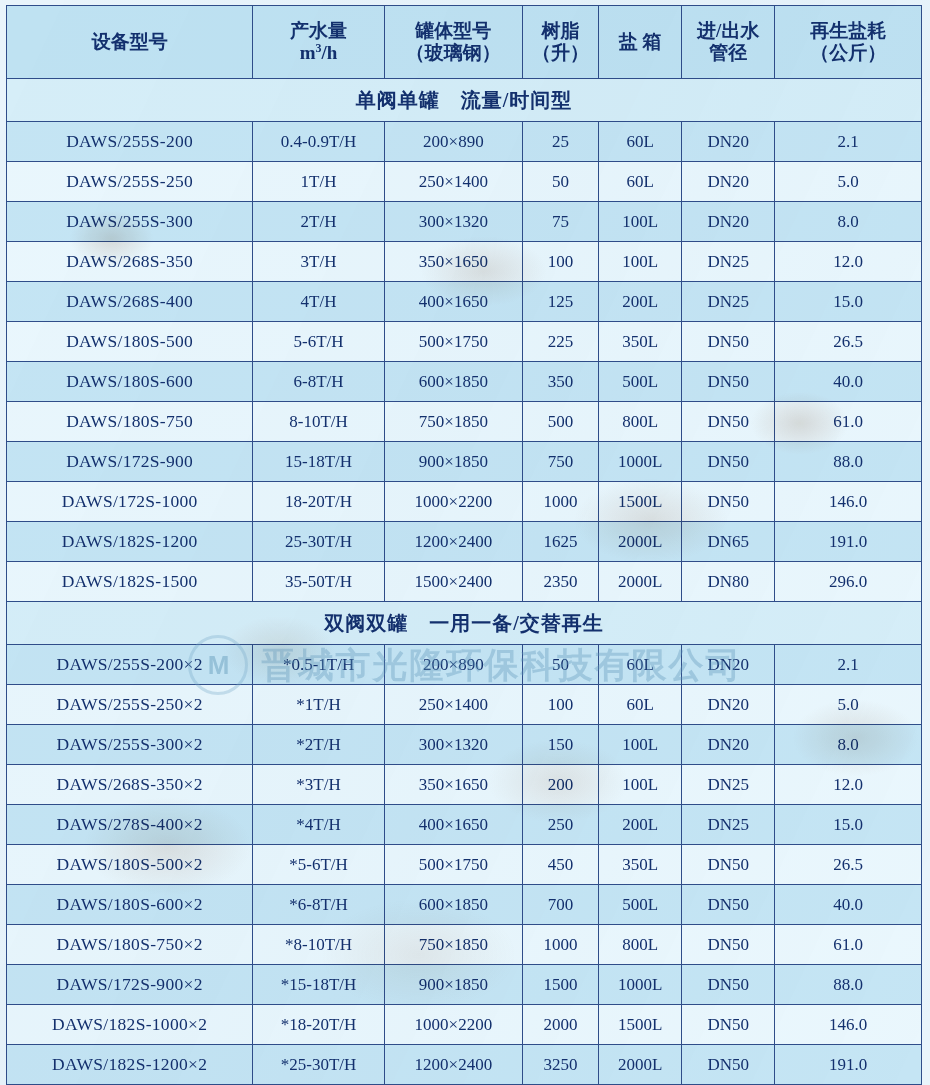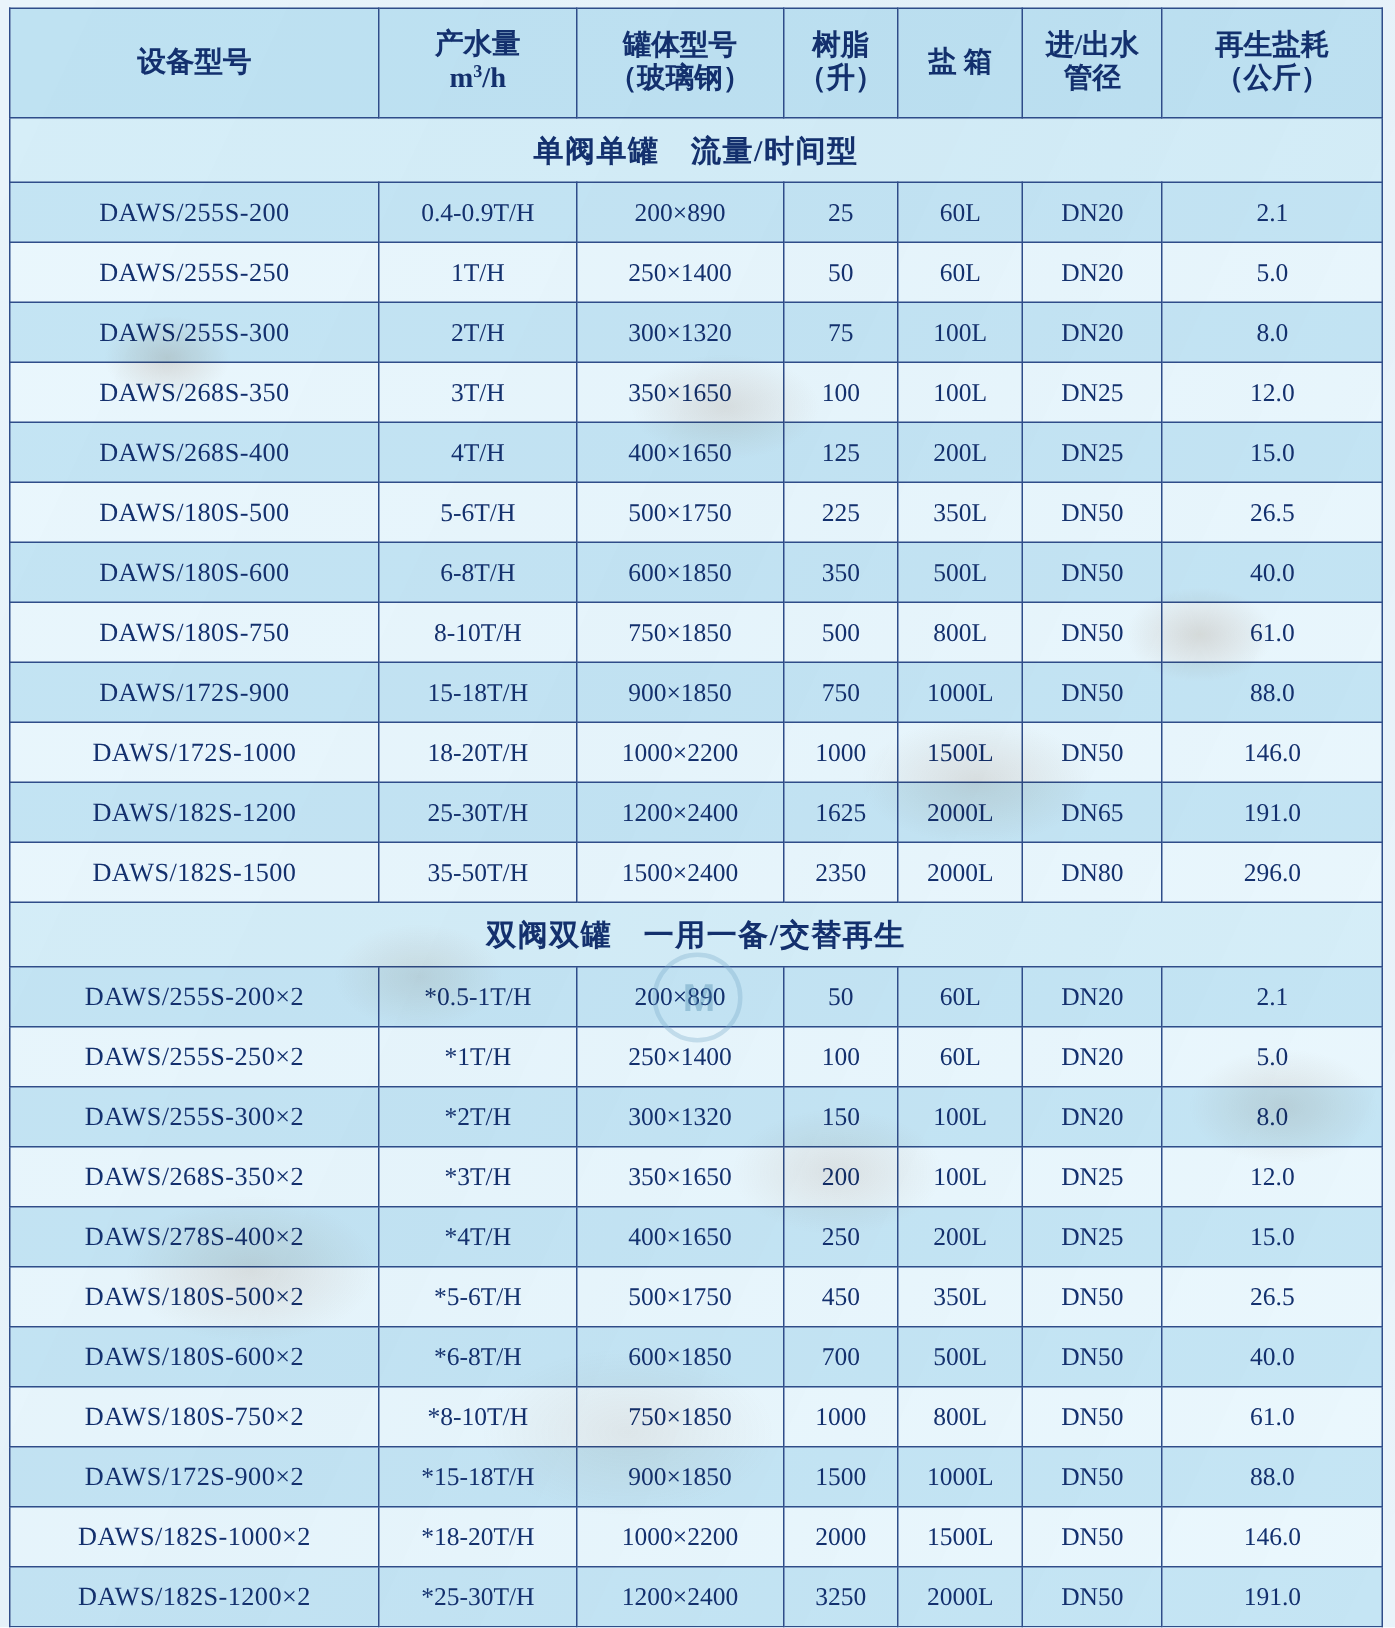--- a/index.html
+++ b/index.html
@@ -381,16 +381,17 @@
           <td class="num">4700</td>
           <td class="num">2000L</td>
           <td class="num">DN50</td>
           <td class="num">296.0</td>
         </tr>
       </tbody>
   </table>
 
   <div id="watermark">
     <div class="wm-logo">M</div>
+    <div class="wm-text">晋城市光隆环保科技有限公司</div>
   </div>
 
   <div id="texture"></div>
 </div>
 
 </body></html>

